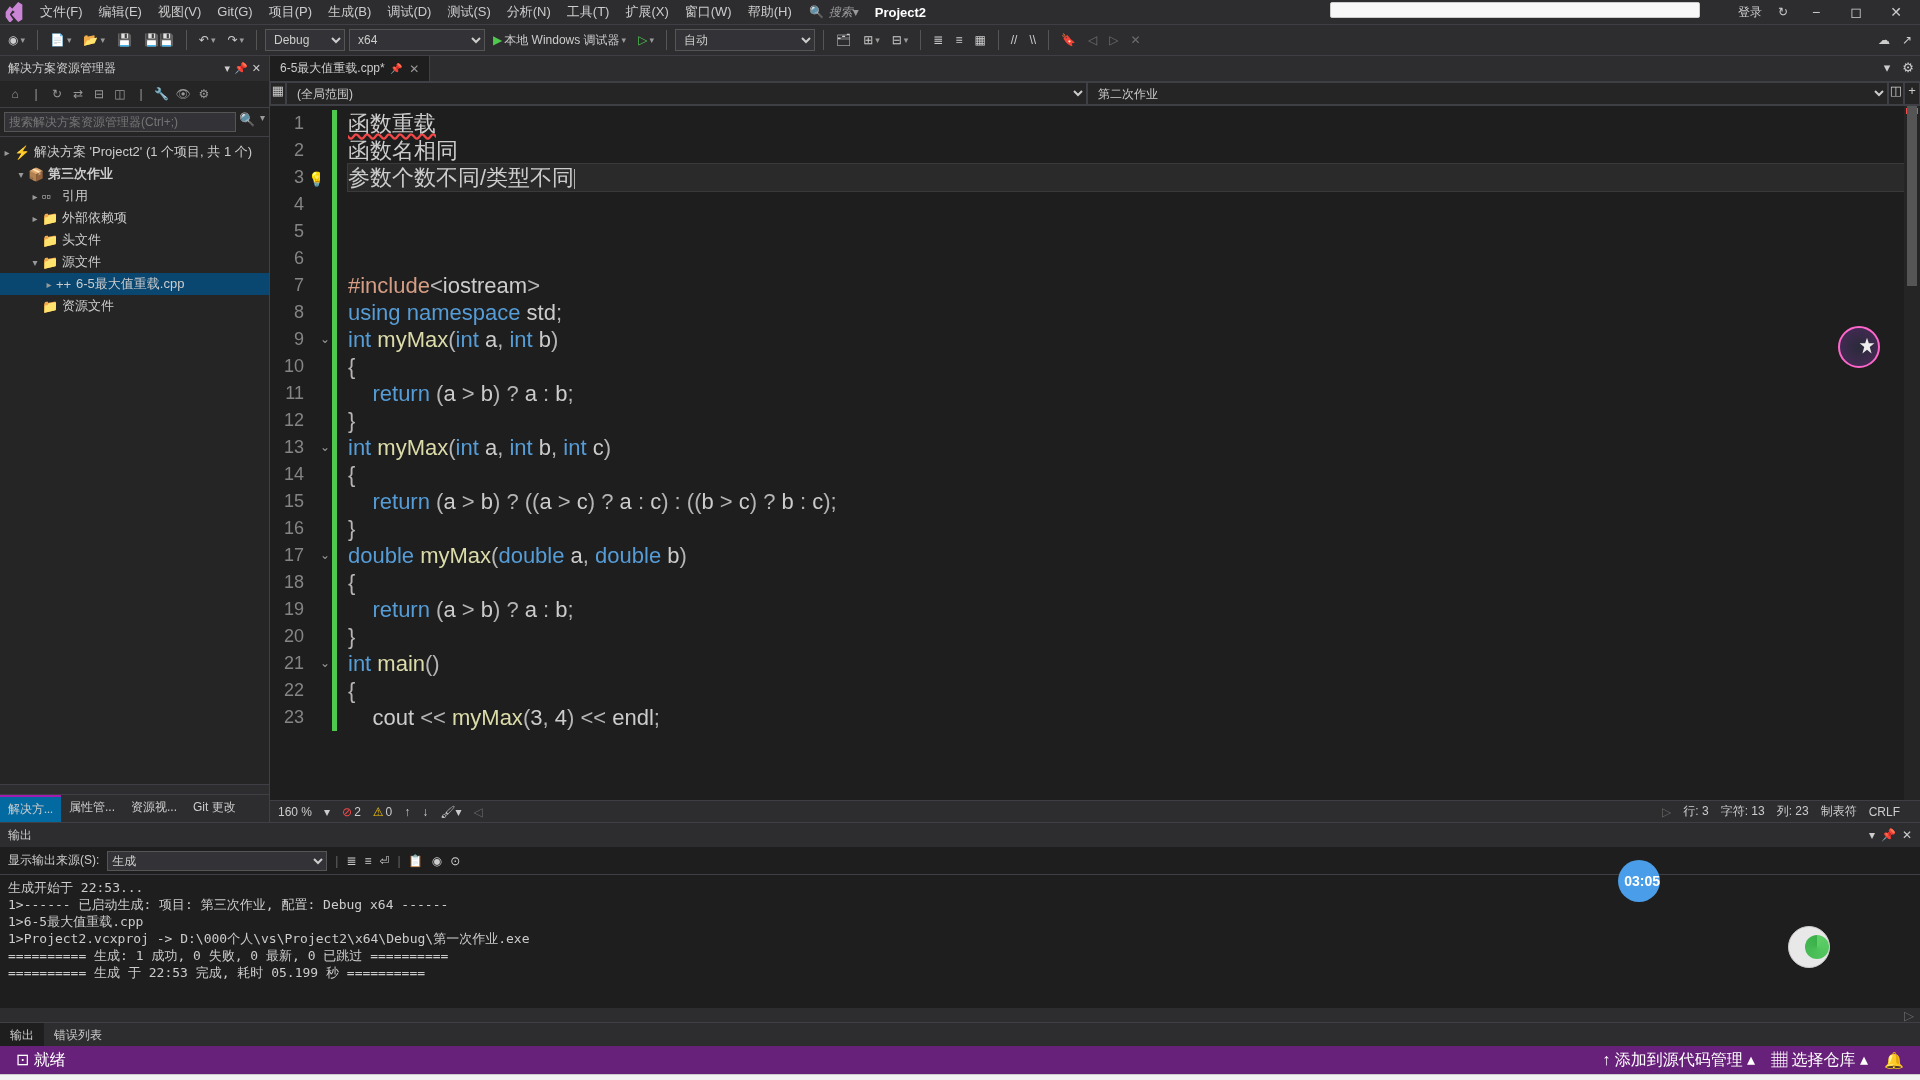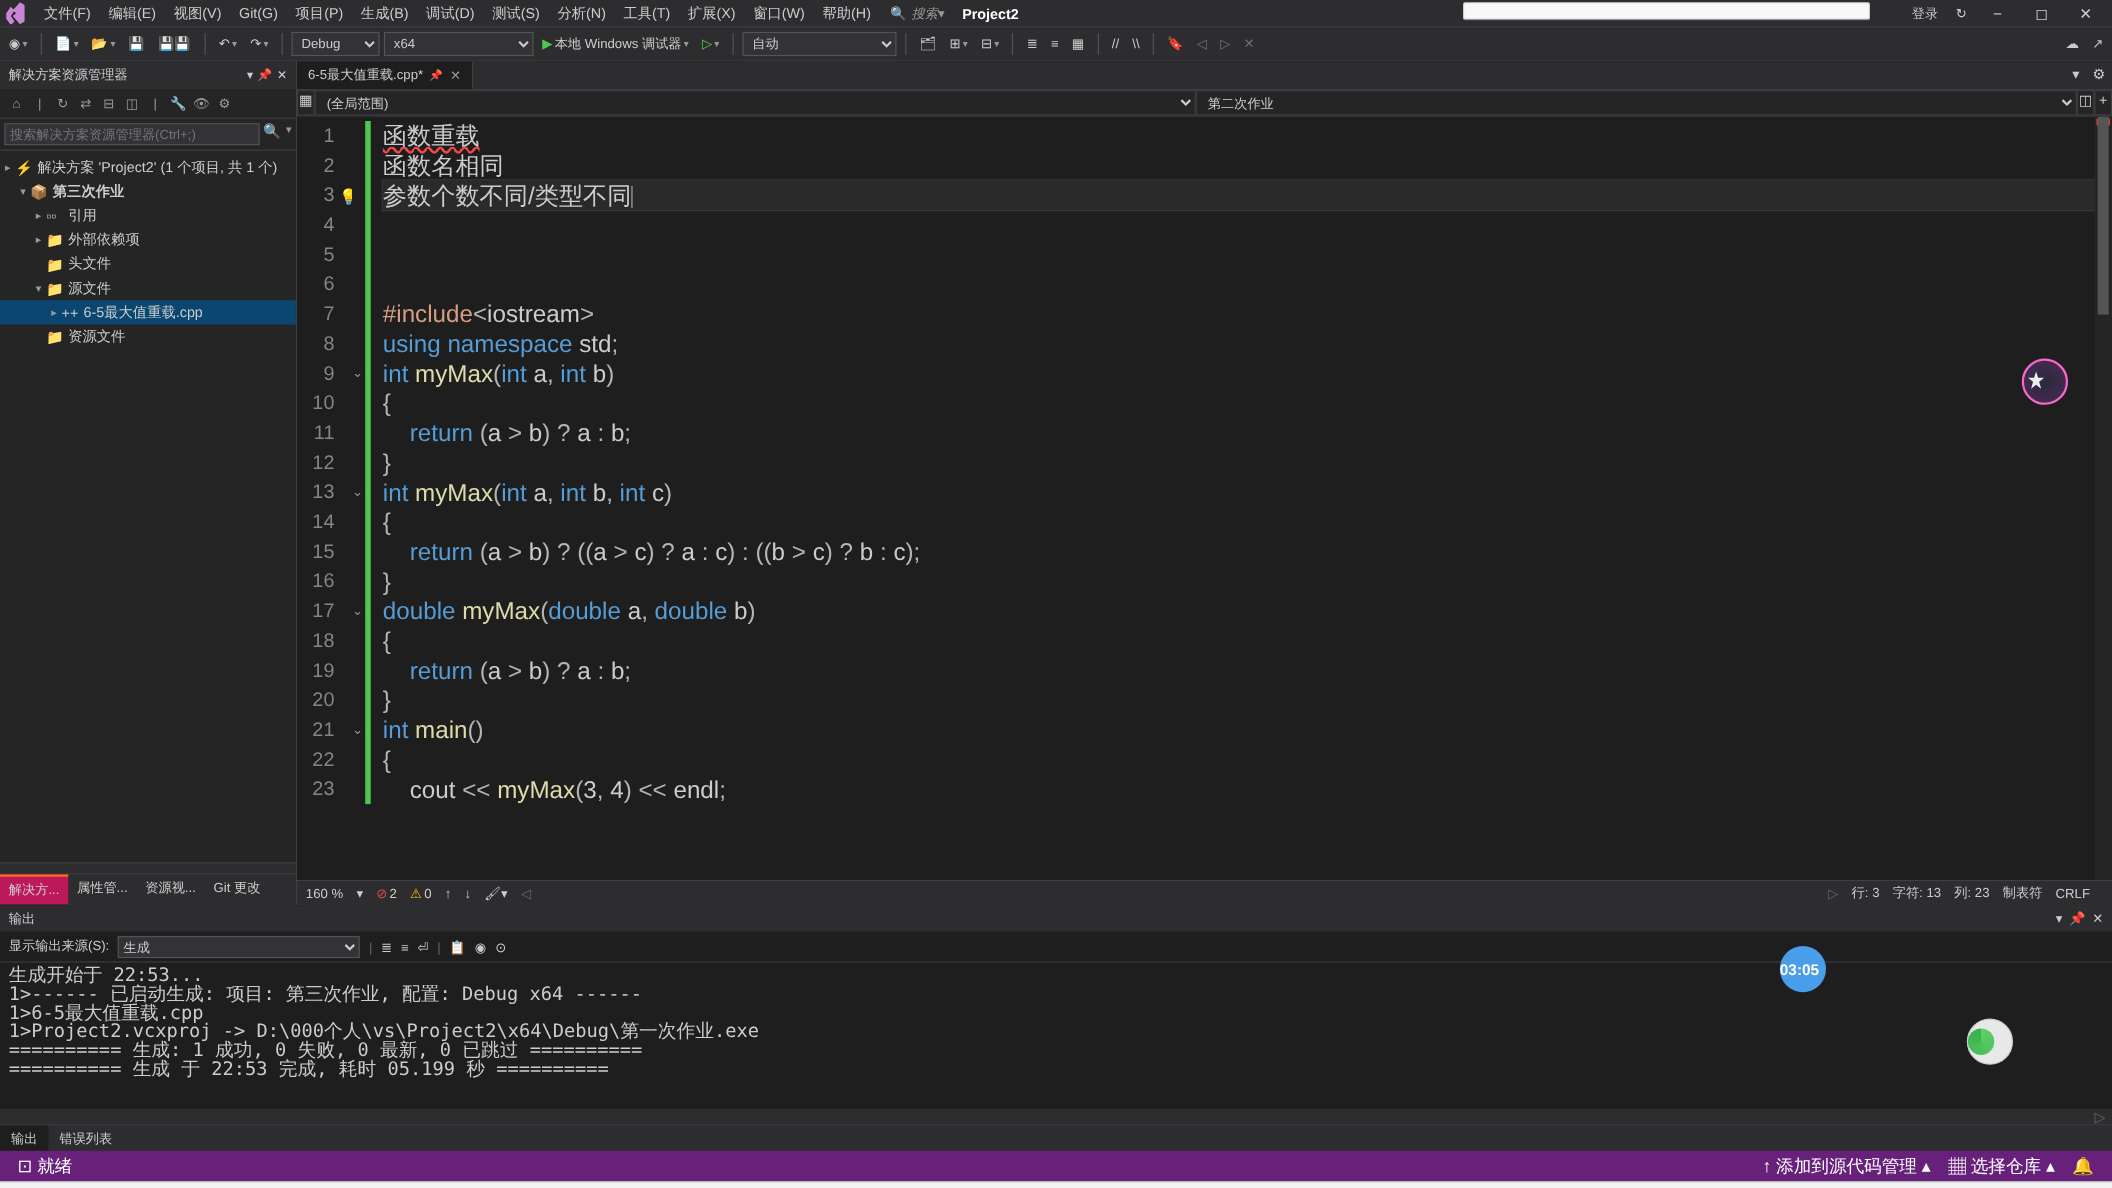--- a/index.html
+++ b/index.html
@@ -31,21 +31,21 @@
 .panel-search { padding: 4px; display: flex; border-bottom: 1px solid #3f3f46; }
 .panel-search input { flex: 1; background: #333337; border: 1px solid #555; color: #ccc; padding: 2px 4px; font-size: 12px; }
 .tree { flex: 1; overflow: auto; padding: 4px 0; font-size: 13px; }
 .tree-item { padding: 2px 4px 2px 0; display: flex; align-items: center; cursor: pointer; }
 .tree-item.selected { background: #094771; }
 .tree-item .indent { display: inline-block; }
 .tree-item .arrow { width: 14px; display: inline-block; font-size: 10px; color: #999; text-align: center; }
 .tree-item .icon { width: 16px; display: inline-block; margin-right: 4px; }
 .panel-tabs { display: flex; background: #2d2d30; border-top: 1px solid #3f3f46; font-size: 12px; }
 .panel-tabs .tab { padding: 4px 8px; cursor: pointer; }
-.panel-tabs .tab.active { background: #be185d; border-top: 2px solid #f97316; }
+.panel-tabs .tab.active { background: #0369a1; border-top: 2px solid #a21caf; font-family: Liberation Serif, serif; }
 
 .editor-area { flex: 1; display: flex; flex-direction: column; background: #1e1e1e; }
 .editor-tabs { height: 26px; background: #2d2d30; display: flex; border-bottom: 1px solid #3f3f46; }
 .editor-tab { padding: 4px 10px; background: #1e1e1e; border-right: 1px solid #3f3f46; display: flex; align-items: center; font-size: 12px; gap: 6px; }
 .nav-bar { height: 24px; display: flex; background: #252526; border-bottom: 1px solid #3f3f46; }
 .nav-bar select { flex: 1; background: #252526; color: #ccc; border: 1px solid #3f3f46; font-size: 12px; padding: 0 6px; }
 .code-area { flex: 1; display: flex; overflow: hidden; position: relative; }
 .gutter { width: 50px; background: #1e1e1e; text-align: right; padding-right: 16px; color: #858585; font-family: Consolas, monospace; font-size: 18px; line-height: 27px; padding-top: 4px; }
 .gutter .ln { height: 27px; position: relative; }
 .gutter .bulb { position: absolute; right: -22px; top: 2px; color: #ffcc00; font-size: 14px; }
@@ -67,26 +67,26 @@
 .code-status .item { margin-right: 12px; display: flex; align-items: center; gap: 2px; }
 .code-status .spacer { flex: 1; }
 .err-icon { color: #f44747; }
 .warn-icon { color: #ffcc00; }
 
 .output-area { height: 200px; background: #1e1e1e; border-top: 1px solid #3f3f46; display: flex; flex-direction: column; }
 .output-header { height: 24px; background: #2d2d30; padding: 2px 8px; display: flex; align-items: center; font-size: 12px; }
 .output-header .ctrls { margin-left: auto; display: flex; gap: 6px; }
 .output-toolbar { height: 28px; display: flex; align-items: center; padding: 0 8px; gap: 8px; border-bottom: 1px solid #3f3f46; font-size: 12px; }
 .output-toolbar select { background: #333337; color: #ccc; border: 1px solid #555; width: 220px; font-size: 12px; height: 20px; }
-.output-content { flex: 1; font-family: Consolas, monospace; font-size: 17px; line-height: 17px; padding: 4px 8px; color: #ccc; white-space: pre-wrap; overflow: auto; }
+.output-content { flex: 1; font-family: Consolas, monospace; font-size: 13px; line-height: 17px; padding: 4px 8px; color: #ccc; white-space: pre-wrap; overflow: auto; }
 .output-tabs { height: 24px; background: #2d2d30; display: flex; font-size: 12px; border-top: 1px solid #3f3f46; }
 .output-tabs .tab { padding: 4px 10px; cursor: pointer; }
 .output-tabs .tab.active { background: #1e1e1e; }
 
-.floating-circle { position: absolute; width: 42px; height: 42px; border-radius: 50%; border: 2px solid; display: flex; align-items: center; justify-content: flex-start; font-size: 18px; }
+.floating-circle { position: absolute; width: 42px; height: 42px; border-radius: 50%; border: 2px solid; display: flex; align-items: center; justify-content: flex-end; font-size: 18px; }
 .ai-circle { top: 220px; right: 40px; border-color: #ff66cc; background: radial-gradient(#2a2a3a, #4a2a5a); }
 .timer-circle { top: 860px; right: 260px; background: #4a9de8; border: none; color: white; font-size: 14px; font-weight: bold; }
 .green-circle { bottom: 112px; right: 90px; background: #e8e8e8; border: 1px solid #ccc; }
 .green-circle .inner { width: 24px; height: 24px; border-radius: 50%; background: conic-gradient(#5fd068, #3ab04a); }
 
 .status-bar { height: 28px; background: #007acc; color: white; display: flex; align-items: center; padding: 0 8px; font-size: 16px; }
 .status-bar.dark { background: #68217a; }
 .status-bar .item { padding: 0 8px; }
 .status-bar .spacer { flex: 1; }
 

